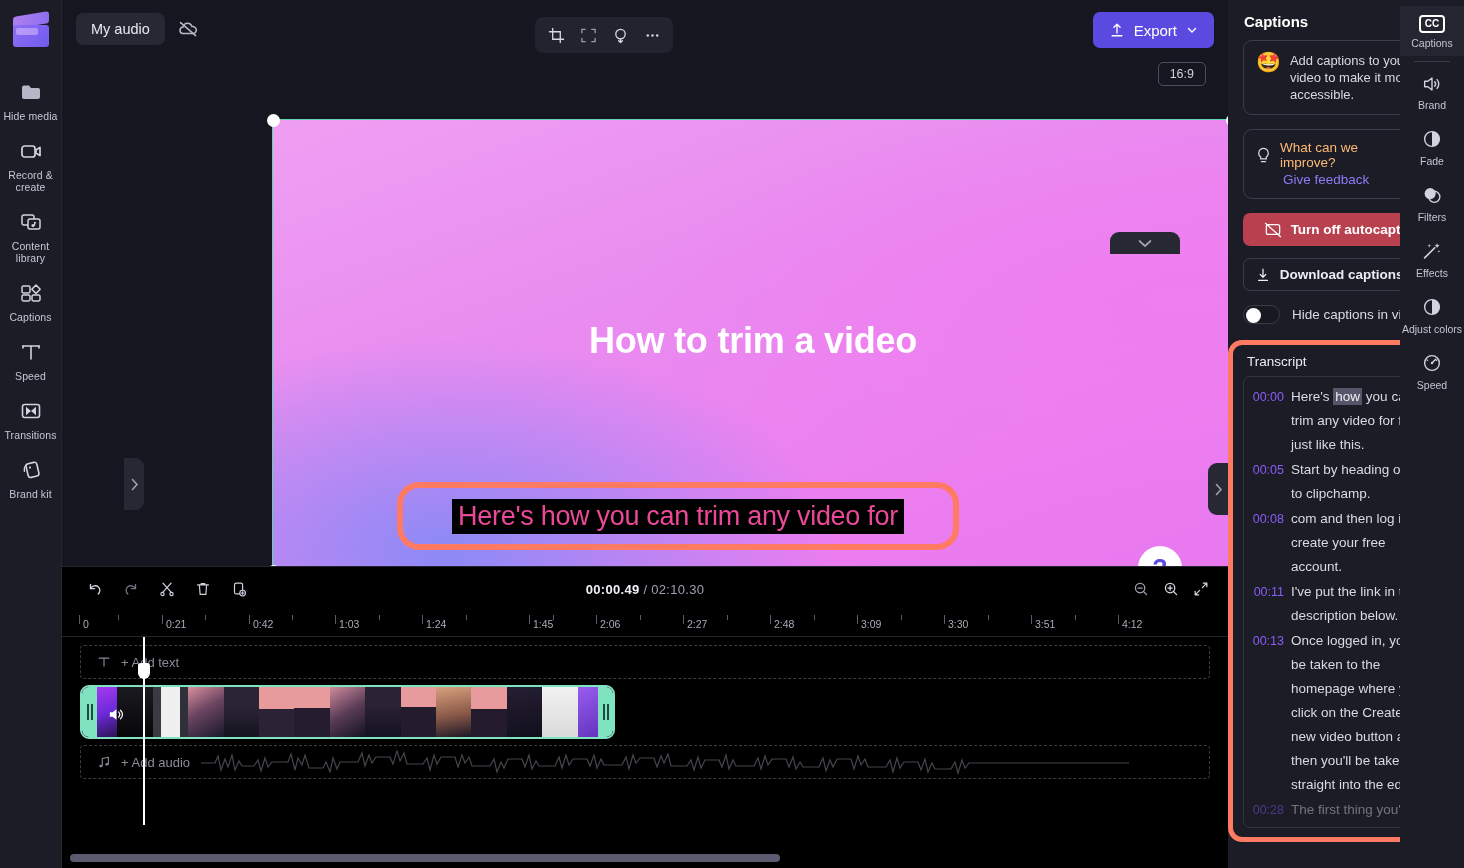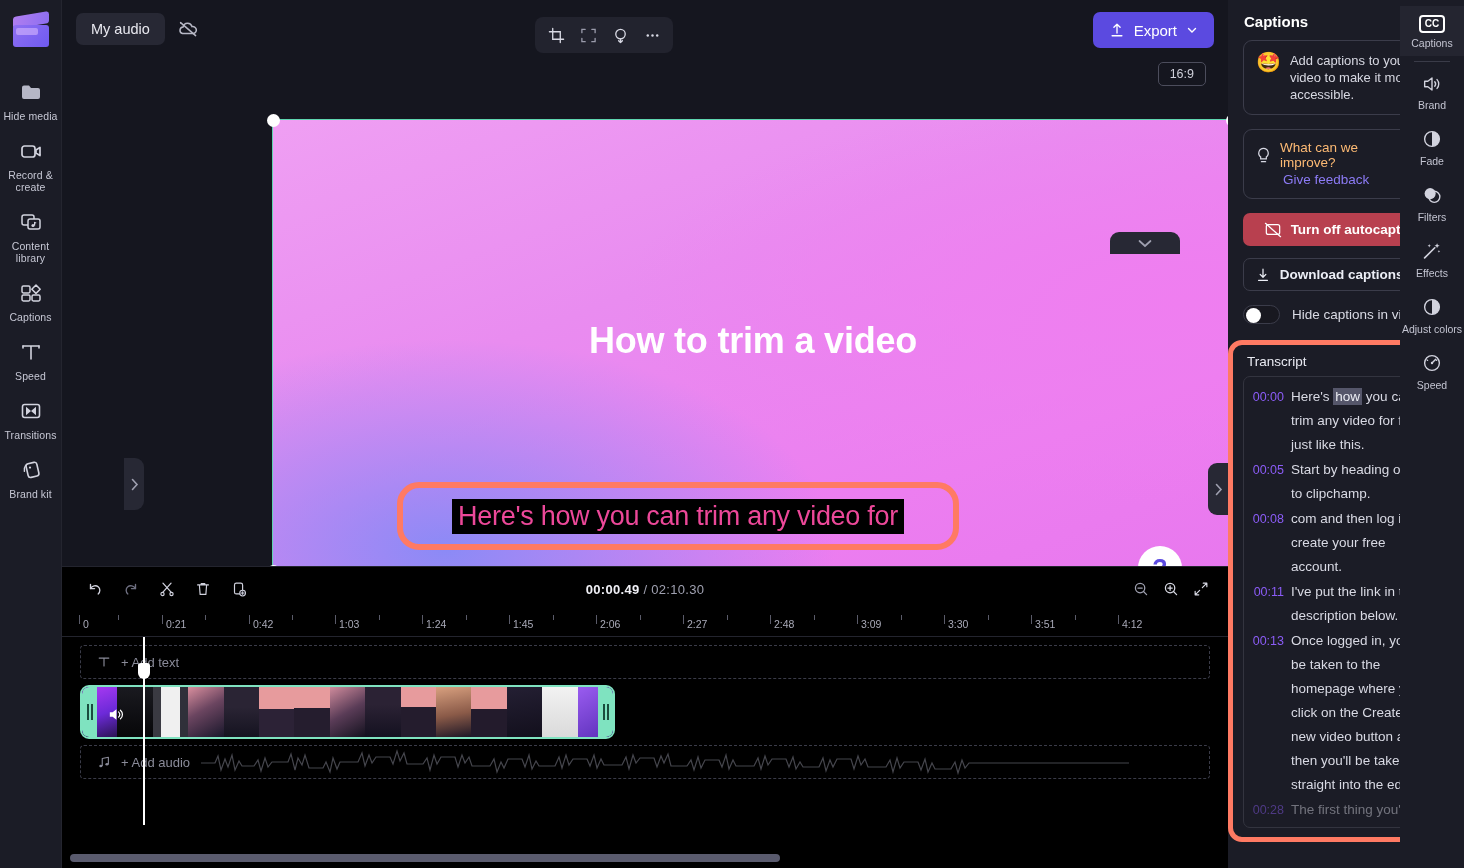--- a/index.html
+++ b/index.html
@@ -585,21 +585,21 @@
         <div class="tick minor" style="left:317px">
             <div class="bar"></div>
           </div>
         <div class="tick" style="left:360px">
             <div class="bar"></div>
             <div class="lbl">1:24</div>
           </div>
         <div class="tick minor" style="left:404px">
             <div class="bar"></div>
           </div>
-        <div class="tick" style="left:447px">
+        <div class="tick" style="left:467px">
             <div class="bar"></div>
             <div class="lbl">1:45</div>
           </div>
         <div class="tick minor" style="left:491px">
             <div class="bar"></div>
           </div>
         <div class="tick" style="left:534px">
             <div class="bar"></div>
             <div class="lbl">2:06</div>
           </div>

